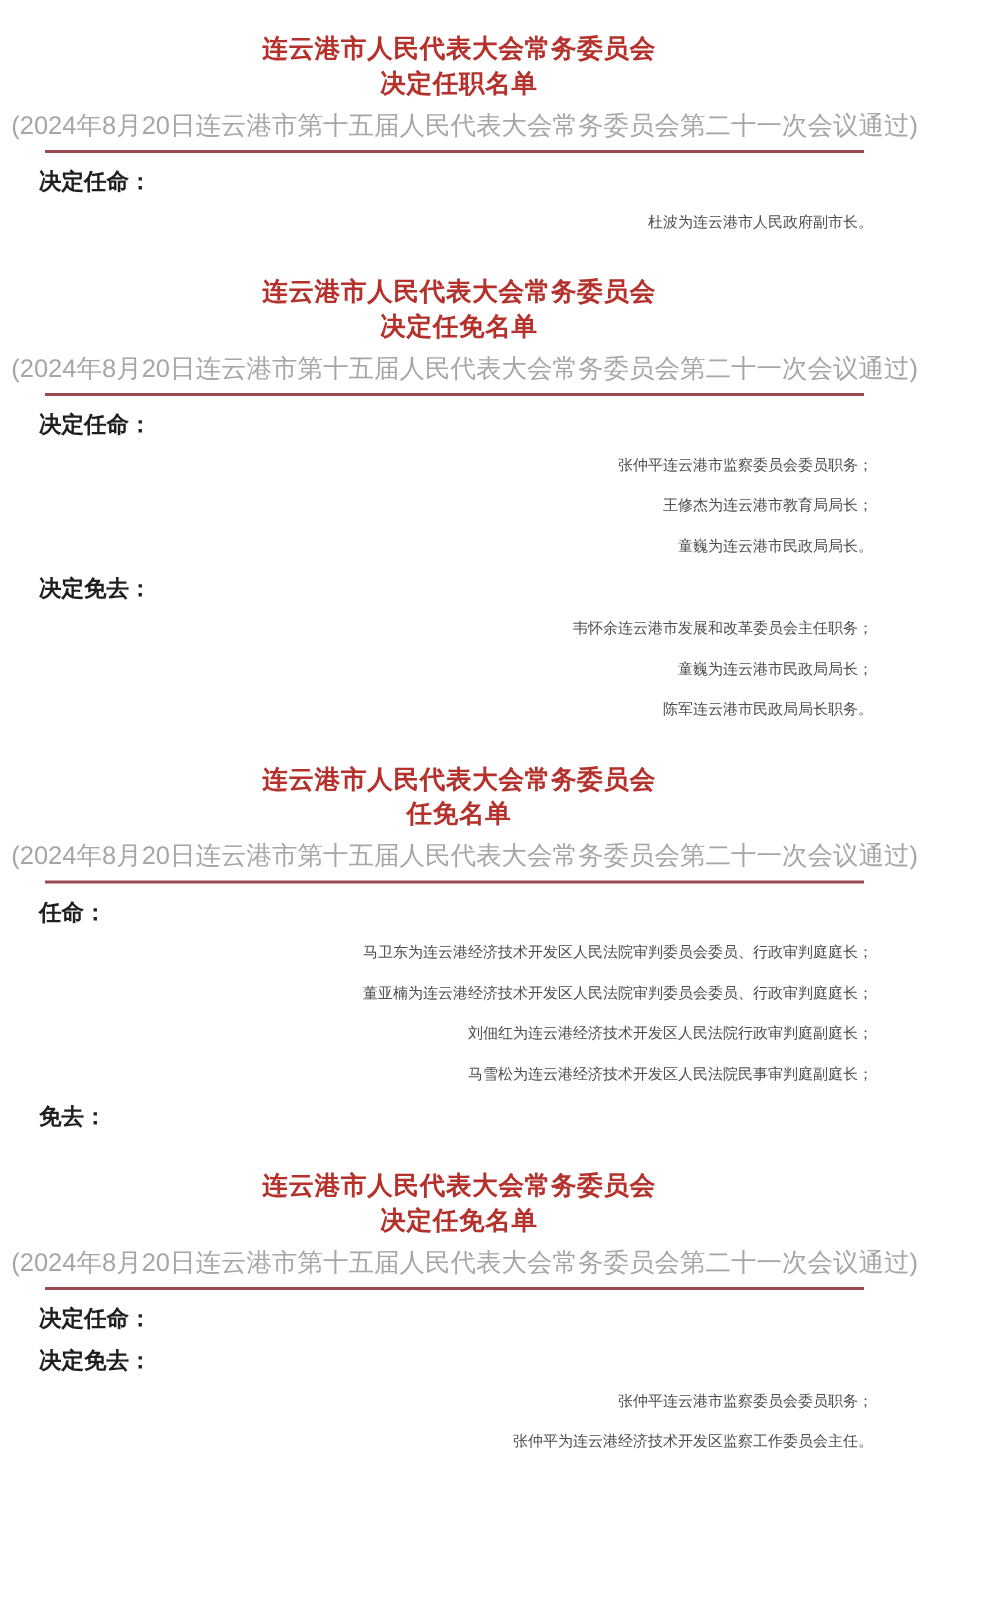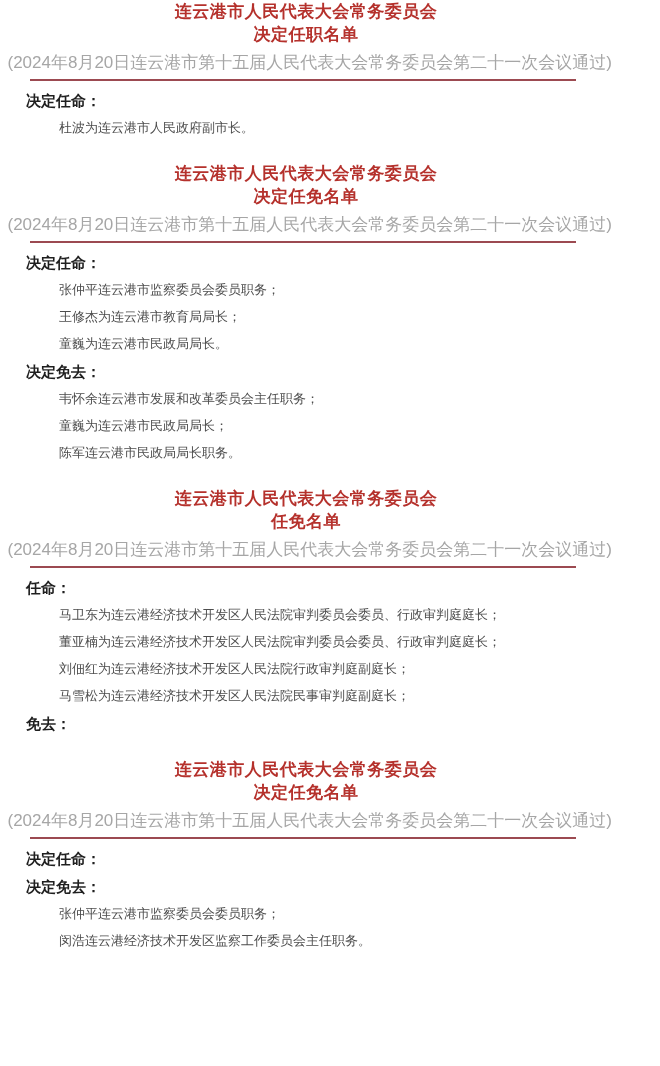--- a/index.html
+++ b/index.html
@@ -5,20 +5,21 @@
   html, body {
     margin: 0;
     padding: 0;
     background: var(--background, #ffffff);
     font-family: "Liberation Sans", "DejaVu Sans", sans-serif;
   }
   .page {
     width: 612px;
     min-height: 1066px;
     box-sizing: border-box;
+    padding-top: 21px;
     background: var(--background, #ffffff);
     overflow: hidden;
   }
   .section + .section { margin-top: 26px; }
   .section-title, .section-subtitle {
     margin: 0;
     text-align: center;
     color: var(--title, #b5312c);
     font-size: 17px;
     line-height: 23px;
@@ -39,24 +40,25 @@
     margin: 8px 36px 0 30px;
   }
   .block-label {
     margin: 12px 0 0 26px;
     color: var(--label, #1f1f1f);
     font-size: 15px;
     line-height: 16px;
     font-weight: 700;
   }
   .item {
-    margin: 11px 30px 0 59px;
+    margin: 11px 30px 0 29px;
     color: var(--body, #4d4d4d);
-    font-size: 13px;
+    font-size: 10px;
     line-height: 16px;
+    text-align: right;
   }
 </style>
 </head>
 <body>
 
 <div class="page" id="doc-root">
   <section class="section">
     <h2 class="section-title">连云港市人民代表大会常务委员会</h2>
     <h3 class="section-subtitle">决定任职名单</h3>
     <p class="meeting-note">(2024年8月20日连云港市第十五届人民代表大会常务委员会第二十一次会议通过)</p>
@@ -120,16 +122,16 @@
     <p class="meeting-note">(2024年8月20日连云港市第十五届人民代表大会常务委员会第二十一次会议通过)</p>
     <hr class="divider">
     <div class="blocks">
   <p class="block-label">决定任命：</p>
 
 
   <p class="block-label">决定免去：</p>
 
   <p class="item">张仲平连云港市监察委员会委员职务；</p>
 
-  <p class="item">闵浩连云港经济技术开发区监察工作委员会主任职务。</p>
+  <p class="item">张仲平为连云港经济技术开发区监察工作委员会主任。</p>
 </div>
   </section>
 </div>
 
 </body></html>

